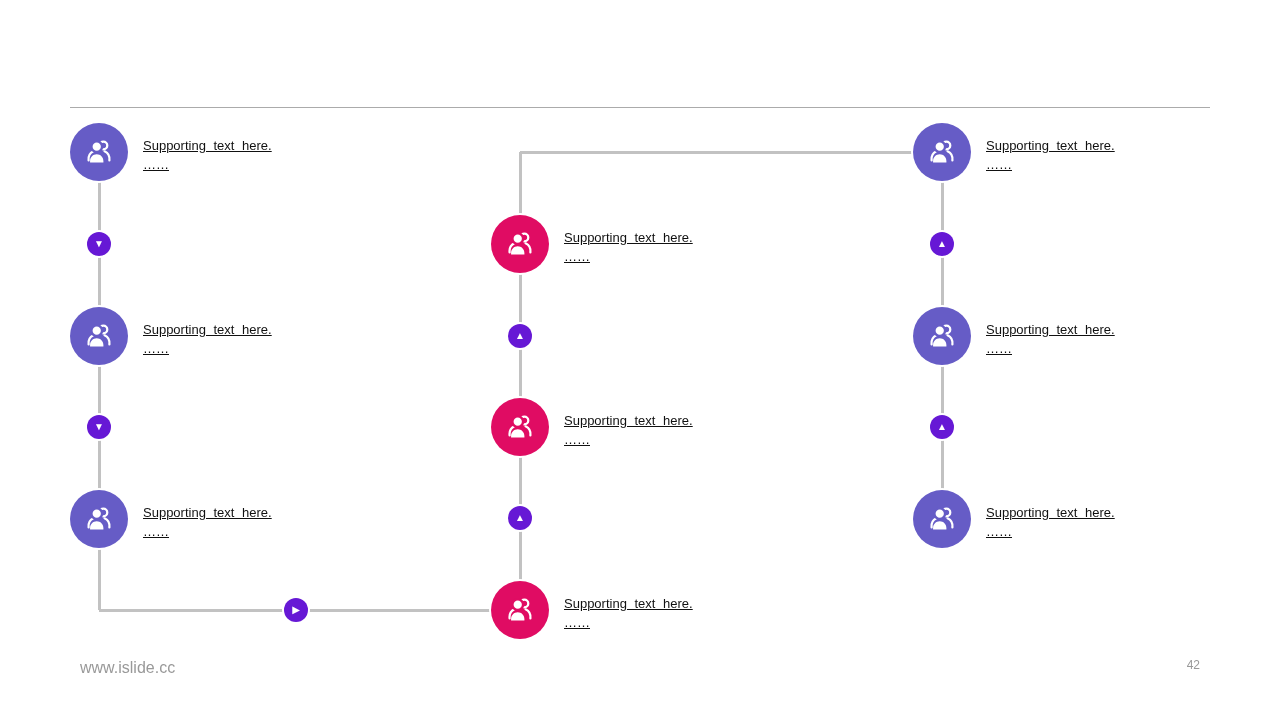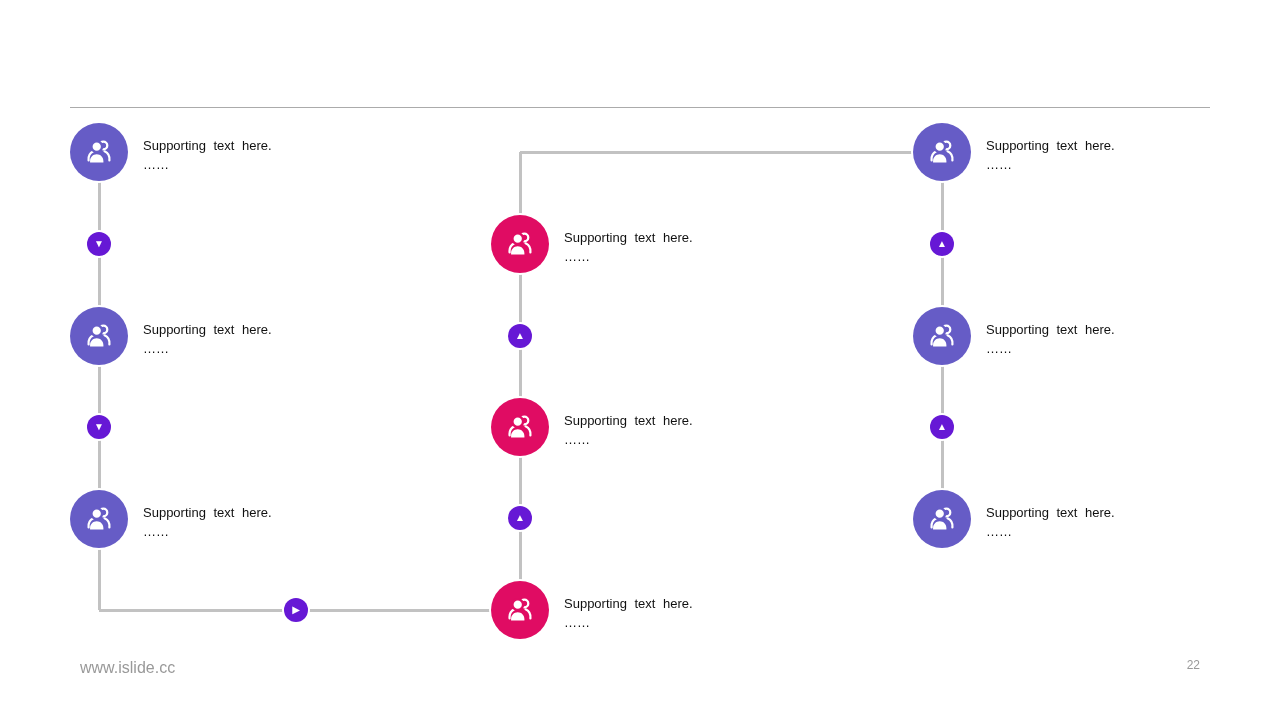--- a/index.html
+++ b/index.html
@@ -48,21 +48,21 @@
     font-size:10px;line-height:1;z-index:2;
   }
   .arrow span{display:block;}
   #arr-l1{left:87px;top:232px;} #arr-l2{left:87px;top:415px;}
   #arr-c1{left:508px;top:324px;} #arr-c2{left:508px;top:506px;}
   #arr-b{left:284px;top:598px;}
   #arr-r1{left:930px;top:232px;} #arr-r2{left:930px;top:415px;}
 
   .text-block{
     position:absolute;font-size:13px;line-height:19px;color:var(--body-text);
-    word-spacing:4px;z-index:3;white-space:nowrap;
+    word-spacing:4px;z-index:3;white-space:nowrap;text-decoration:underline;
   }
   #txt-l1{left:143px;top:136px;} #txt-l2{left:143px;top:320px;} #txt-l3{left:143px;top:503px;}
   #txt-c1{left:564px;top:228px;} #txt-c2{left:564px;top:411px;} #txt-c3{left:564px;top:594px;}
   #txt-r1{left:986px;top:136px;} #txt-r2{left:986px;top:320px;} #txt-r3{left:986px;top:503px;}
 
   .footer-url{position:absolute;left:80px;top:659px;font-size:16px;color:var(--muted-text);z-index:3;}
   .page-number{position:absolute;left:1168px;top:658px;width:32px;text-align:right;font-size:12px;color:var(--muted-text);z-index:3;}
 </style>
 </head>
 <body>
@@ -214,15 +214,15 @@
   <div class="text-block" id="txt-r2">
     <div>Supporting text here.</div>
     <div>……</div>
   </div>
   <div class="text-block" id="txt-r3">
     <div>Supporting text here.</div>
     <div>……</div>
   </div>
 
   <div class="footer-url">www.islide.cc</div>
-  <div class="page-number">22</div>
+  <div class="page-number">42</div>
 
 </div>
 
 </body></html>

